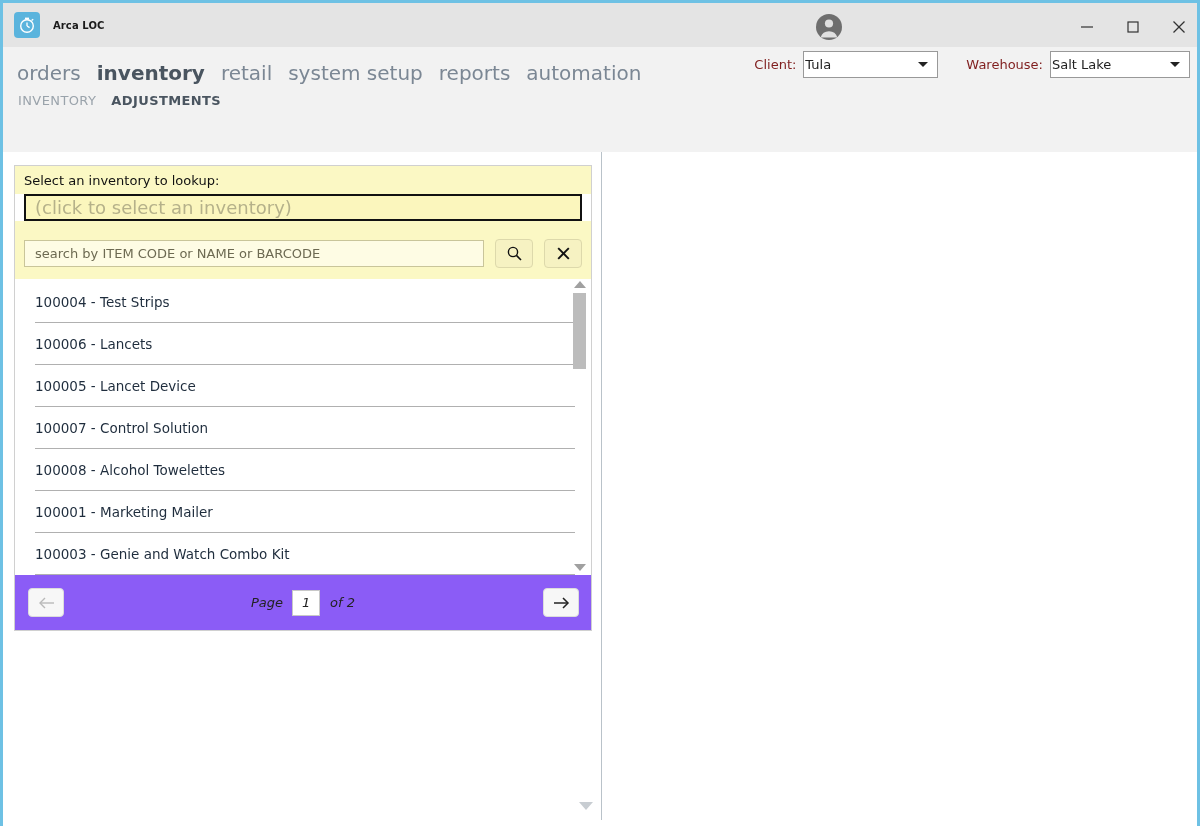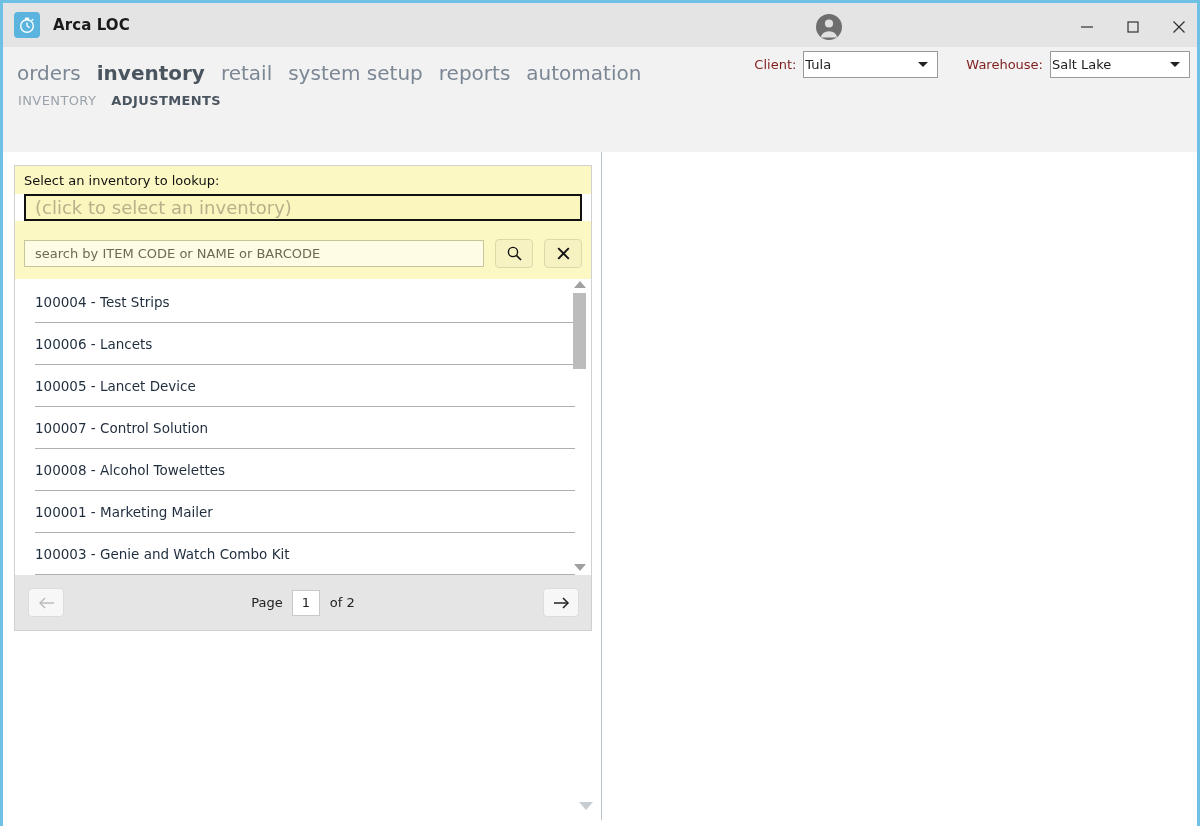--- a/index.html
+++ b/index.html
@@ -20,21 +20,21 @@
     background: #e4e4e4; border-top: 3px solid #6ec1e4;
     display: flex; align-items: center;
   }
   #app-icon {
     width: 26px; height: 26px; margin-left: 11px;
     background: #5bb4dd; border-radius: 4px;
     display: flex; align-items: center; justify-content: center;
   }
   #app-icon svg { display: block; }
   #app-title {
-    margin-left: 13px; font-size: 15px; font-weight: bold; color: #1a1a1a;
+    margin-left: 13px; font-size: 10px; font-weight: bold; color: #1a1a1a;
     letter-spacing: .1px;
   }
   #avatar {
     position: absolute; left: 811px; top: 9px; width: 30px; height: 30px;
   }
   #avatar svg { display: block; }
   .wbtn {
     position: absolute; top: 0; height: 47px; width: 46px;
     display: flex; align-items: center; justify-content: center;
   }
@@ -151,22 +151,22 @@
   }
   #sb-up { top: 0; border-bottom: 7px solid #a0a0a0; }
   #sb-down { bottom: 0; border-top: 7px solid #a0a0a0; }
   #sb-thumb {
     position: absolute; left: 0; top: 12px; width: 13px; height: 76px;
     background: #bcbcbc;
   }
 
   
   #pager {
-    height: 55px; background: #e5e5e5; display: flex; align-items: center;
-    position: relative; border-top: none;
+    height: 55px; background: #8b5cf6; display: flex; align-items: center;
+    position: relative; border-top: none; font-style: italic;
   }
   .pbtn {
     width: 36px; height: 29px; border-radius: 4px; background: #f7f7f7;
     border: 1px solid #dcdcdc; display: flex; align-items: center;
     justify-content: center; position: absolute;
   }
   #prev-btn { left: 13px; }
   #next-btn { right: 12px; }
   .pbtn svg { display: block; }
   #pager-center {

